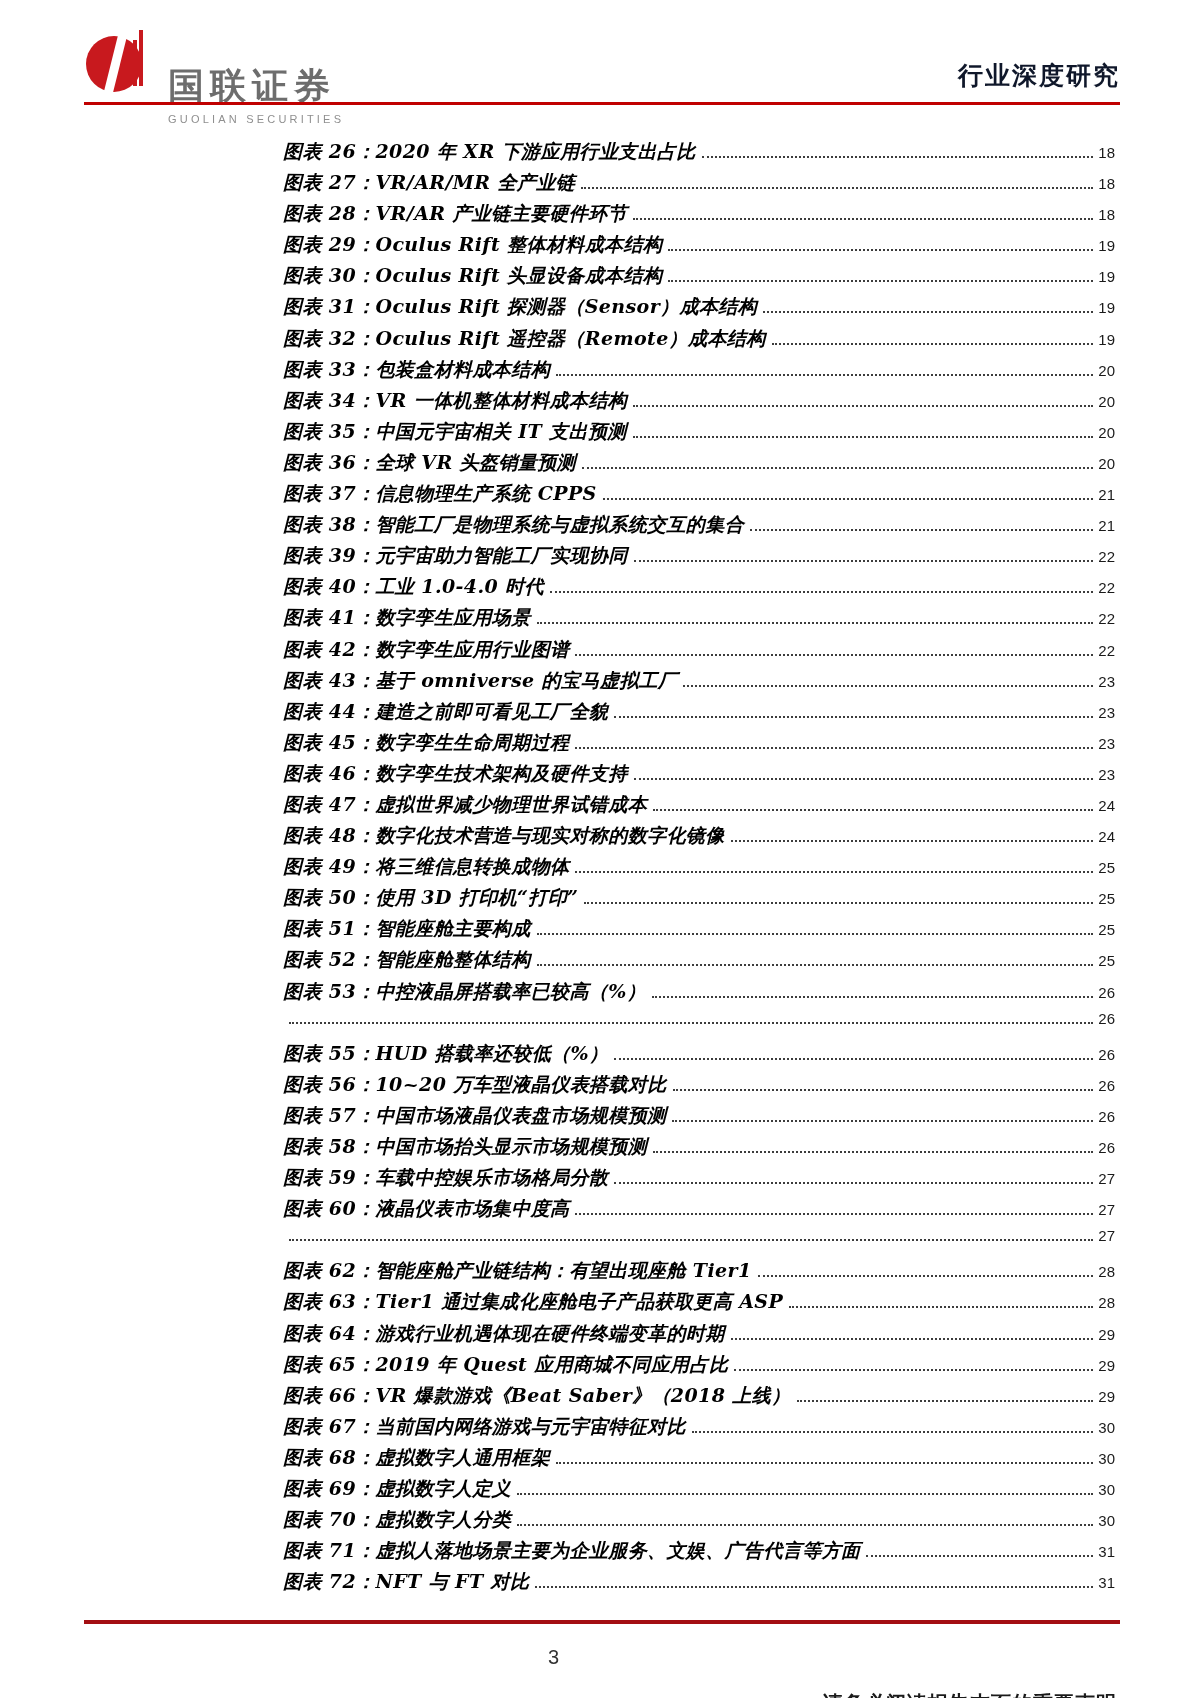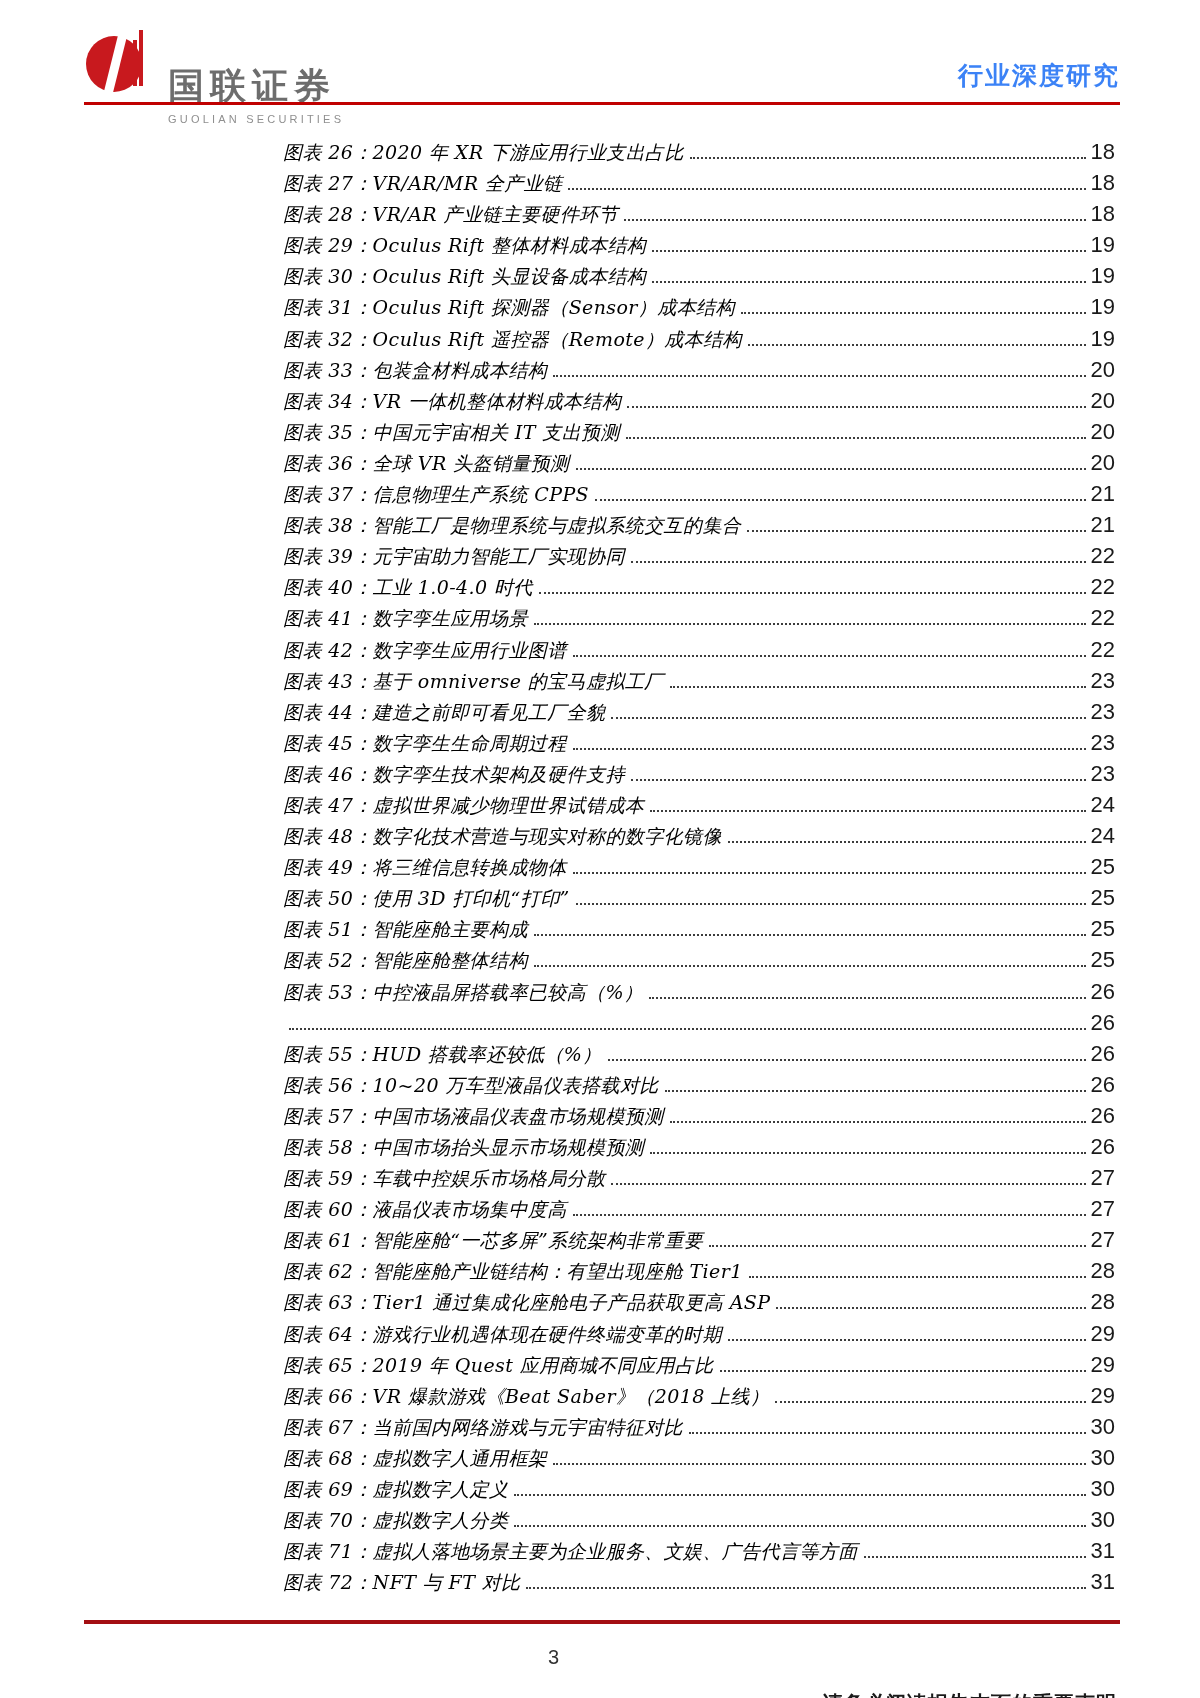--- a/index.html
+++ b/index.html
@@ -17,45 +17,45 @@
   .logo-cn {
     font-size:36px; font-weight:bold; color:#6d6d6d; letter-spacing:6px;
     font-family:"DejaVu Sans", sans-serif; line-height:1.05;margin-top:27px;
   }
   .logo-en {
     font-size:11px; color:#8f8f8f; letter-spacing:3.2px; margin-top:8px;
     font-family:Liberation Sans, sans-serif;
   }
   .doc-type {
     position:absolute; right:0; bottom:6px; font-size:25px; font-weight:bold;
-    color:#3b82f6; font-family:Liberation Sans, sans-serif; letter-spacing:2px;
+    color:#0f172a; font-family:Liberation Sans, sans-serif; letter-spacing:2px;
   }
   .header-rule {
     position:absolute; top:102px; left:84px; right:80px; height:3px; background:#c00000;
   }
 
   
   .toc {
     position:absolute; top:139px; left:283px; right:85px;
   }
   .toc-row {
     display:flex; align-items:baseline; height:31.1px;
     font-size:19px; color:#000; white-space:nowrap;
   }
   .toc-title {
-    font-family:"DejaVu Serif", serif; font-weight:normal; font-style:italic;
+    font-family:"DejaVu Serif", serif; font-weight:bold; font-style:italic;
     letter-spacing:0.4px;
   }
   .toc-dots {
     flex:1 1 auto; min-width:12px; margin:0 5px 5px 6px;
     border-bottom:2px dotted #3c3c3c; height:1px;
   }
   .toc-page {
     font-family:"Liberation Sans", sans-serif; font-weight:normal;
-    font-style:normal; font-size:22px; color:#1a1a1a;
+    font-style:normal; font-size:15px; color:#1a1a1a;
   }
 
   
   .footer-rule {
     position:absolute; top:1620px; left:84px; right:80px; height:4px; background:#a30e12;
   }
   .footer-page {
     position:absolute; top:1646px; left:548px; font-size:20px; color:#333;
     font-family:"Liberation Sans", sans-serif;
   }
@@ -296,21 +296,20 @@
       <span class="toc-page">27</span>
     </div>
 
     <div class="toc-row">
       <span class="toc-title">图表 60：液晶仪表市场集中度高</span>
       <span class="toc-dots"></span>
       <span class="toc-page">27</span>
     </div>
 
     <div class="toc-row">
-      <span class="toc-title">图表 61：智能座舱“一芯多屏”系统架构非常重要</span>
       <span class="toc-dots"></span>
       <span class="toc-page">27</span>
     </div>
 
     <div class="toc-row">
       <span class="toc-title">图表 62：智能座舱产业链结构：有望出现座舱 Tier1</span>
       <span class="toc-dots"></span>
       <span class="toc-page">28</span>
     </div>
 

